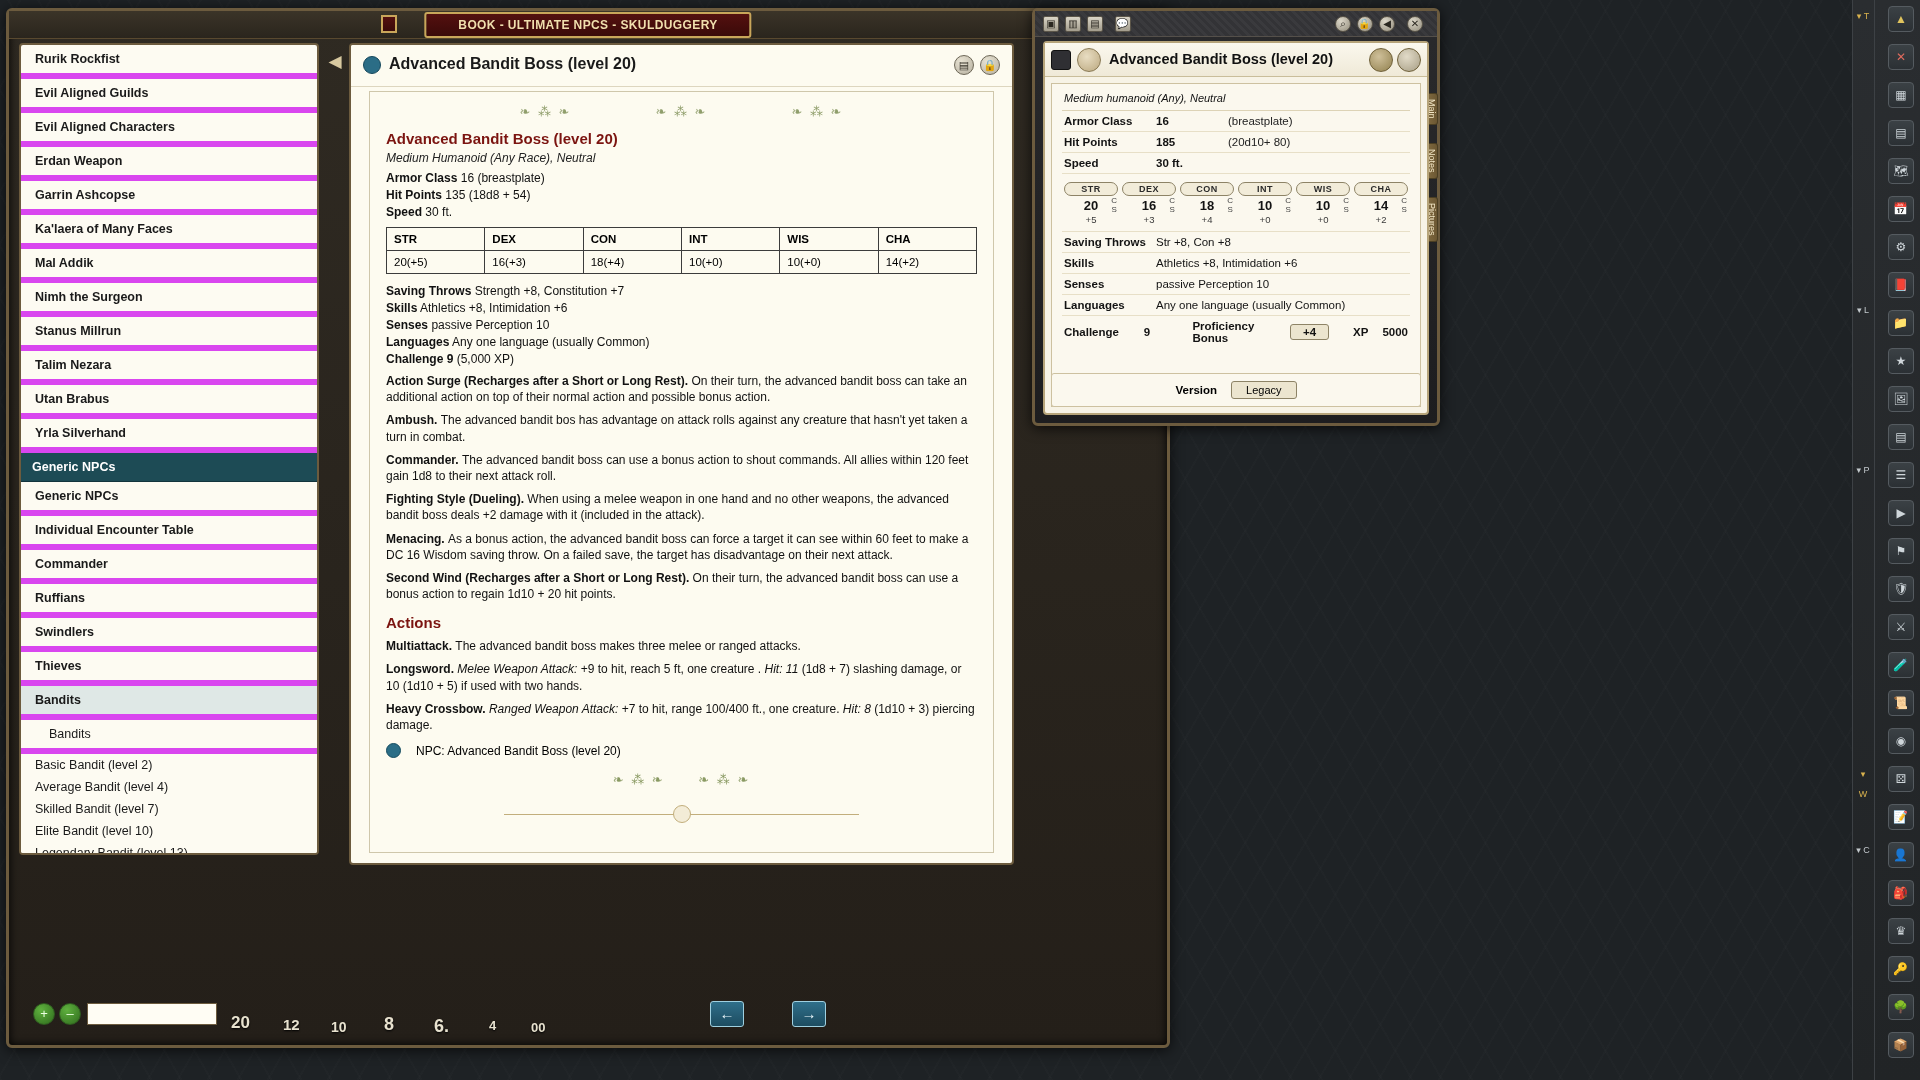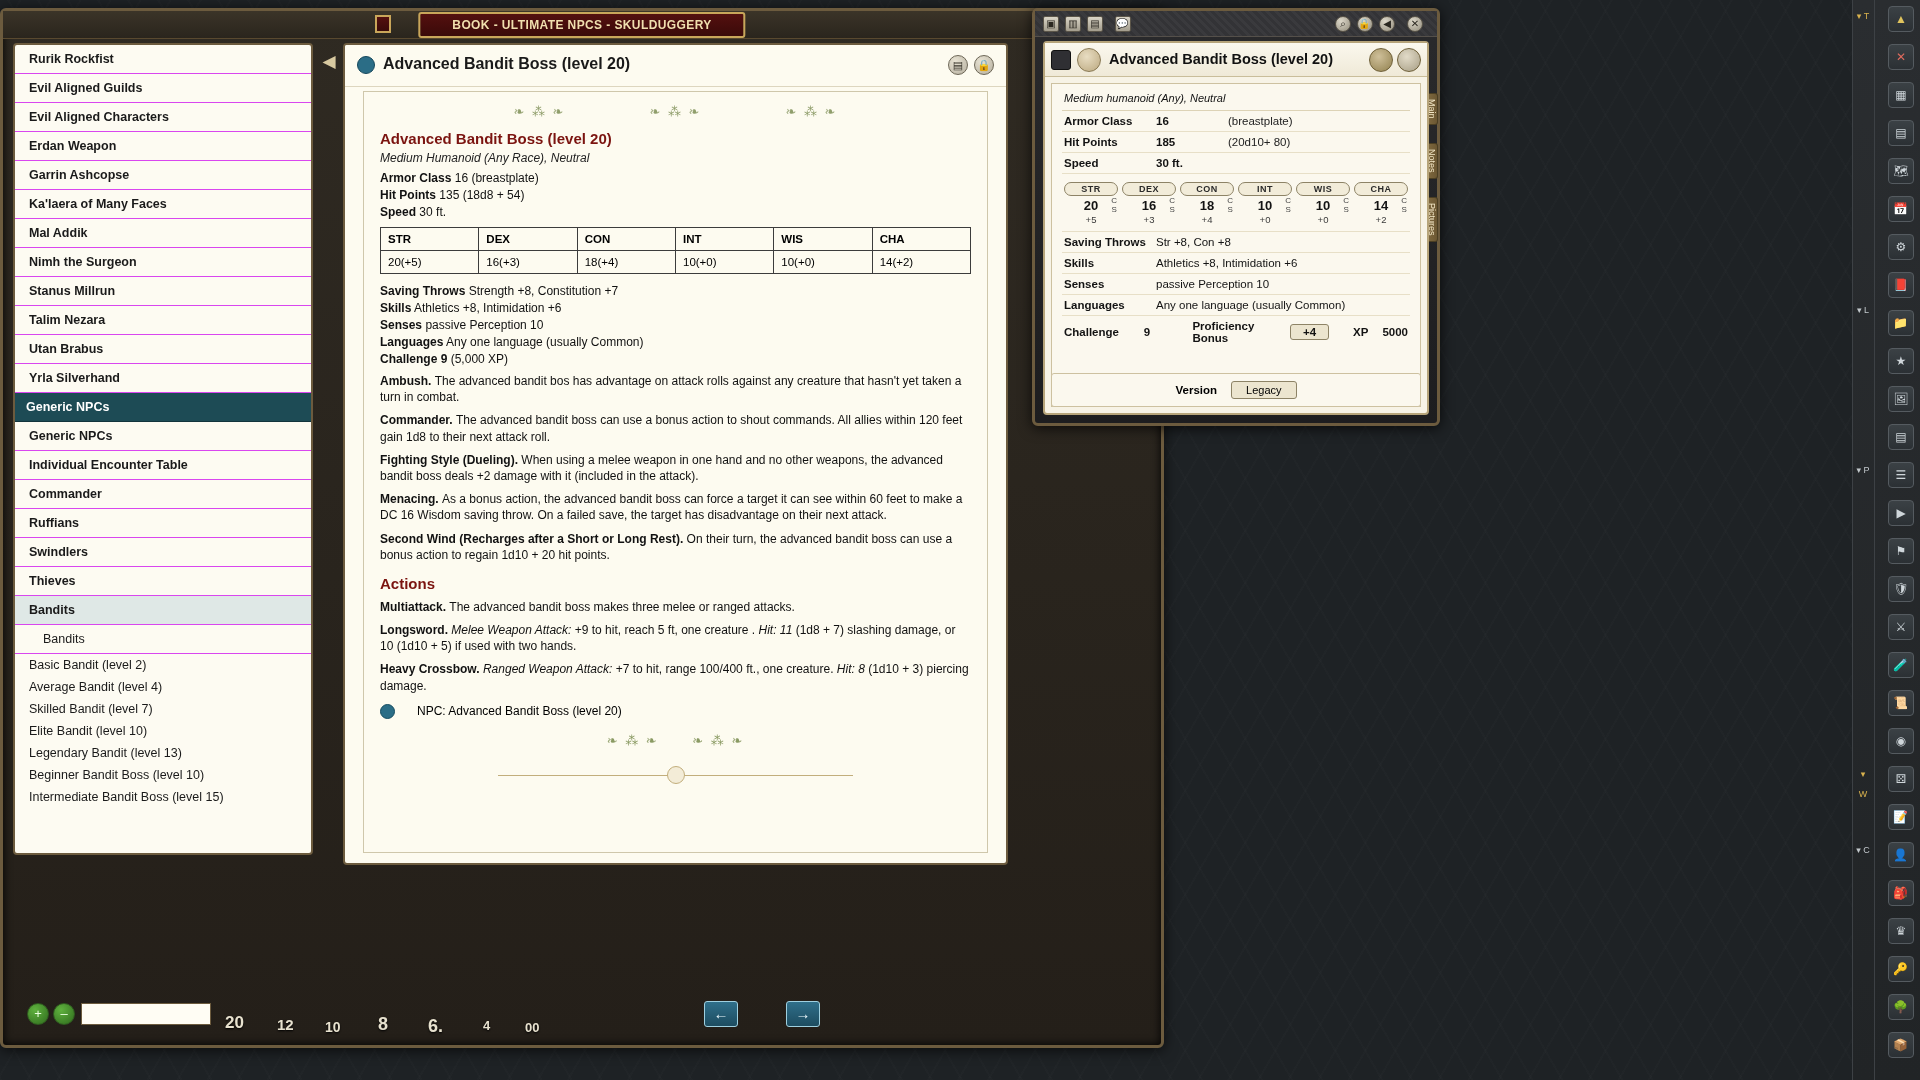--- a/index.html
+++ b/index.html
@@ -14,21 +14,21 @@
     position: relative;
     width: 1920px; height: 1080px;
     background:
       repeating-linear-gradient(60deg, rgba(255,255,255,0.012) 0 2px, transparent 2px 26px),
       repeating-linear-gradient(-60deg, rgba(255,255,255,0.012) 0 2px, transparent 2px 26px),
       #1e2225;
   }
 
   
   #book-window {
-    position: absolute; left: 0; top: 8px; width: 1164px; height: 1040px;
+    position: absolute; left: 6px; top: 8px; width: 1164px; height: 1040px;
     background: linear-gradient(180deg,#2f2a22,#241f19);
     border: 3px solid #6c5b3e;
     border-radius: 6px;
     box-shadow: 0 0 10px #000 inset, 0 2px 14px rgba(0,0,0,.7);
   }
   #book-titlebar {
     position: absolute; left: 0; top: 0; width: 100%; height: 28px;
     background: linear-gradient(180deg,#3b3428,#2a251d);
     border-bottom: 1px solid #59492f;
   }
@@ -59,21 +59,21 @@
   #book-left-pane {
     position: absolute; left: 10px; top: 32px; width: 300px; height: 812px;
     background: #fdfbf2;
     border: 2px solid #6c5b3e;
     border-radius: 4px;
     overflow: hidden;
   }
   .tree { font-size: 12.5px; color: #1a1a1a; }
   .tree-row {
     padding: 7px 8px 7px 14px;
-    border-bottom: 1px solid #d946ef;
+    border-bottom: 6px solid #d946ef;
     cursor: pointer;
     white-space: nowrap;
     overflow: hidden;
     text-overflow: ellipsis;
   }
   .tree-row.header {
     background: #1d4b55; color: #ffffff; font-weight: bold;
     border-bottom: 1px solid #12343c;
     padding-left: 11px;
   }
@@ -138,21 +138,21 @@
     width: 100%; border-collapse: collapse; margin: 8px 0 10px 0; font-size:12px;
   }
   table.abilities th, table.abilities td {
     border: 1px solid #3c3c3c; padding: 5px 7px; text-align: left; font-size: 11.5px;
   }
   table.abilities th { font-weight: bold; }
   .feat { font-size:12px; margin: 7px 0; line-height: 1.35; color:#111; }
   .feat b { color: #111; }
   .feat i { font-style: italic; }
   .sec-title { color:#7b1410; font-size:15px; font-weight:bold; margin: 12px 0 6px 0;}
-  .npc-link { display:flex; align-items:center; gap:22px; font-size:12px; margin-top:10px;}
+  .npc-link { display:flex; align-items:center; gap:15px; font-size:12px; margin-top:10px;}
   .npc-link .dot { width:15px;height:15px;border-radius:50%;background:#2b6d86;border:1px solid #154c60;}
   .bottom-orn { text-align:center; color:#8a9a63; margin-top: 14px; font-size: 13px; letter-spacing:2px;}
   .divider-line {
     margin-top: 18px; height: 18px; position: relative;
   }
   .divider-line:before{
     content:""; position:absolute; left: 20%; right:20%; top: 9px; height:1px; background:#c2ae7c;
   }
   .divider-line .gem {
     position:absolute; left:50%; top:0; transform:translateX(-50%);
@@ -419,20 +419,21 @@
         <div class="stat-line">
           <b>Languages</b>
           <span>Any one language (usually Common)</span>
         </div>
         <div class="stat-line">
           <b>Challenge 9</b>
           <span>(5,000 XP)</span>
         </div>
 
         <div id="traits-root">
+            <p class="feat"><b>Action Surge (Recharges after a Short or Long Rest). </b><span>On their turn, the advanced bandit boss can take an additional action on top of their normal action and possible bonus action.</span></p>
             <p class="feat"><b>Ambush. </b><span>The advanced bandit bos has advantage on attack rolls against any creature that hasn't yet taken a turn in combat.</span></p>
             <p class="feat"><b>Commander. </b><span>The advanced bandit boss can use a bonus action to shout commands. All allies within 120 feet gain 1d8 to their next attack roll.</span></p>
             <p class="feat"><b>Fighting Style (Dueling). </b><span>When using a melee weapon in one hand and no other weapons, the advanced bandit boss deals +2 damage with it (included in the attack).</span></p>
             <p class="feat"><b>Menacing. </b><span>As a bonus action, the advanced bandit boss can force a target it can see within 60 feet to make a DC 16 Wisdom saving throw. On a failed save, the target has disadvantage on their next attack.</span></p>
             <p class="feat"><b>Second Wind (Recharges after a Short or Long Rest). </b><span>On their turn, the advanced bandit boss can use a bonus action to regain 1d10 + 20 hit points.</span></p>
           </div>
 
         <div class="sec-title">Actions</div>
         <div id="actions-root">
             <p class="feat"><b>Multiattack. </b><span>The advanced bandit boss makes three melee or ranged attacks.</span></p>

